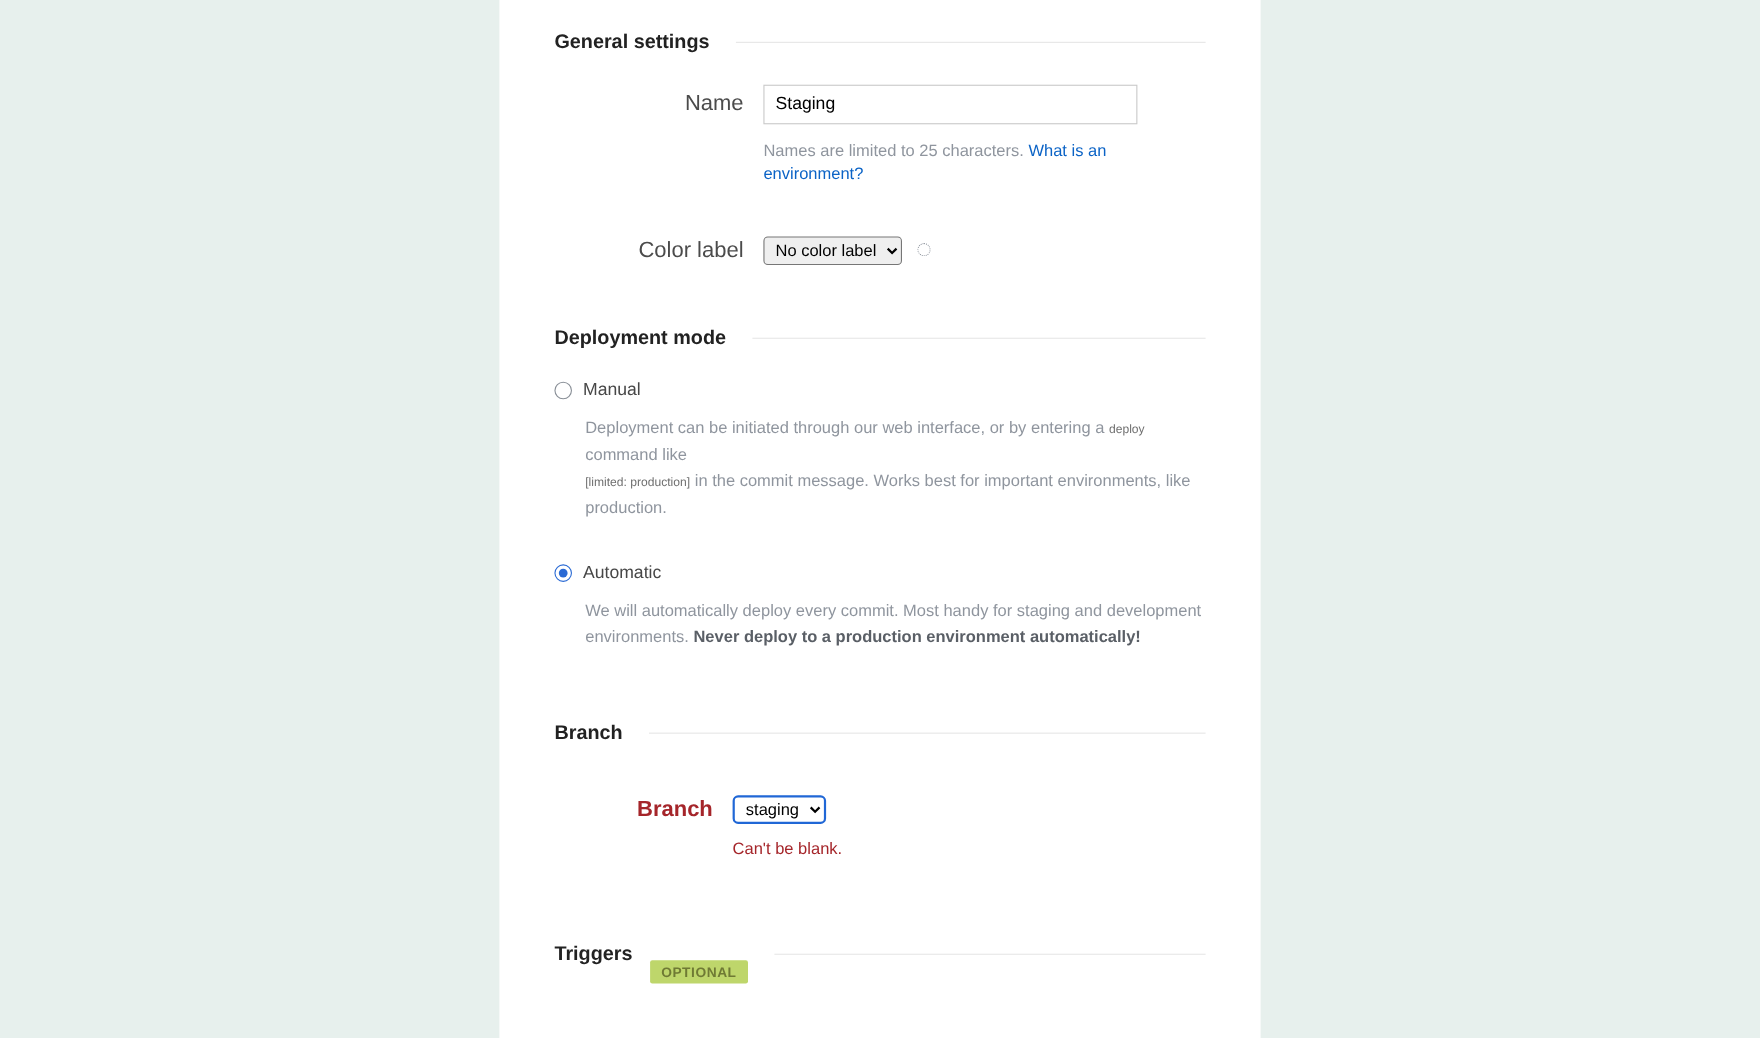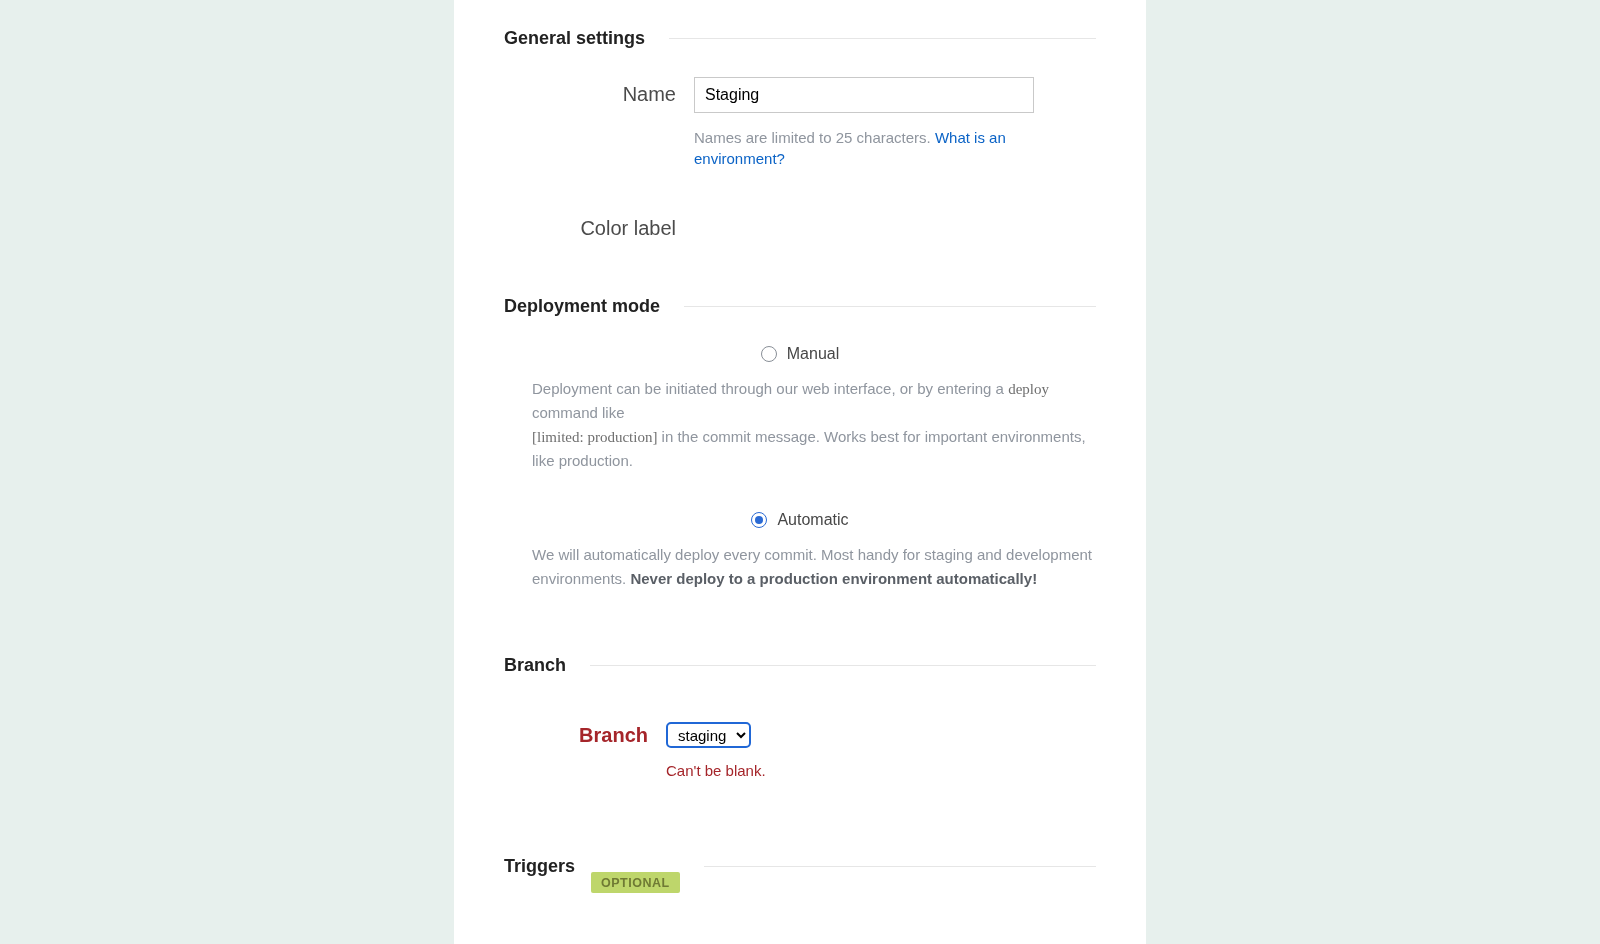--- a/index.html
+++ b/index.html
@@ -125,21 +125,21 @@
     border-radius:50%;
     border:1.5px dotted var(--muted);
     margin-left:14px;
     vertical-align:middle;
     position:relative;
     top:-1px;
   }
 
   
   .radio-block{margin-bottom:38px;}
-  .radio-block .row{display:flex;align-items:center;gap:10px;justify-content:center;}
+  .radio-block .row{display:flex;align-items:center;gap:10px;}
   .rb{
     appearance:none;-webkit-appearance:none;
     width:16px;height:16px;border-radius:50%;
     border:1.5px solid #898f97;
     display:inline-block;position:relative;cursor:pointer;
     margin:0;
   }
   .rb:checked{border-color:#2a6ad4;}
   .rb:checked::after{
     content:"";position:absolute;inset:3px;border-radius:50%;
@@ -148,22 +148,22 @@
   .radio-label{font-size:16px;color:#474747;}
   .radio-desc{
     margin:14px 0 0 28px;
     font-size:15px;
     color:var(--muted);
     line-height:1.6;
     max-width:730px;
   }
   .radio-desc strong{color:#5a5f66;font-weight:700;}
   code.inline{
-    font-family:Liberation Serif, serif;
-    font-size:15px;
+    font-family:Liberation Sans, sans-serif;
+    font-size:11px;
     color:var(--code);
   }
 
   .err-msg{color:var(--error);font-size:15px;margin-top:14px;}
   .help-link{font-size:15px;margin-top:18px;}
 
   .spacer-md{height:38px;}
 </style>
 </head>
 <body>
@@ -184,20 +184,26 @@
         <span> </span>
         <a href="#">What is an environment?</a>
       </div>
     </div>
   </div>
 
   <div class="spacer-md"></div>
 
   <div class="form-row">
     <div class="lbl" style="padding-top:2px;">Color label</div>
+    <div class="fld" style="display:flex;align-items:center;">
+      <select class="native-select">
+        <option>No color label</option>
+      </select>
+      <span class="color-swatch"></span>
+    </div>
   </div>
 
   <div style="height:48px;"></div>
 
   <div class="section-header" style="padding-top:0;">
     <h2>Deployment mode</h2>
     <div class="rule"></div>
   </div>
 
   <div class="radio-block">

